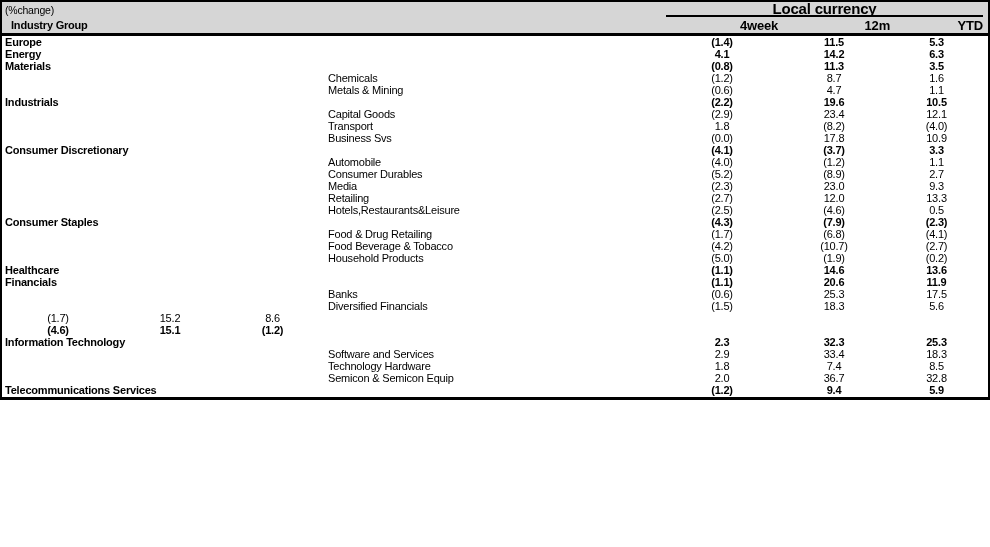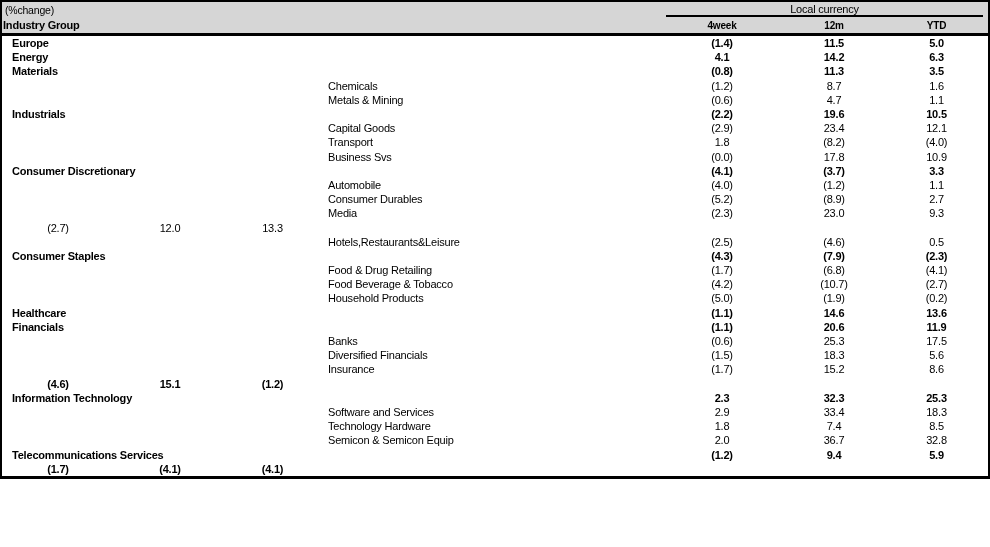--- a/index.html
+++ b/index.html
@@ -4,21 +4,21 @@
 <style>
   html, body { margin: 0; padding: 0; background: #ffffff; }
   body {
     width: 990px; height: 547px; overflow: hidden;
     font-family: "Liberation Sans", sans-serif;
     color: #000000;
     -webkit-font-smoothing: antialiased;
   }
   .table {
     position: relative;
-    width: 990px; height: 479px;
+    width: 990px; height: 400px;
     box-sizing: border-box;
     background: #ffffff;
     border-left: 2px solid #000;
     border-right: 2px solid #000;
     border-top: 2px solid #000;
     border-bottom: 3px solid #000;
     display: flex; flex-direction: column;
     overflow: hidden;
   }
   .header {
@@ -28,33 +28,33 @@
   }
   .header-row1 { display: flex; height: 15px; align-items: stretch; }
   .change-label {
     flex: 1; font-size: 10.5px; padding-left: 3px;
     display: flex; align-items: center;
     letter-spacing: -0.2px;
   }
   .currency-group {
     width: 317px; margin-right: 5px;
     border-bottom: 2px solid #000;
-    font-weight: normal; font-size: 11px;
+    font-weight: bold; font-size: 15px;
     display: flex; align-items: center; justify-content: center;
     letter-spacing: -0.2px;
   }
   .header-row2 { display: flex; height: 16px; align-items: center; font-weight: bold; }
-  .industry-group-label { flex: 1; font-size: 11px; padding-left: 1px; letter-spacing: -0.2px; }
-  .colhead { font-size: 10px; text-align: center; letter-spacing: -0.2px; }
+  .industry-group-label { flex: 1; font-size: 11px; padding-left: 9px; letter-spacing: -0.2px; }
+  .colhead { font-size: 13px; text-align: right; letter-spacing: -0.2px; }
   .c1 { width: 112px; }
   .c2 { width: 112px; }
   .c3 { width: 93px; margin-right: 5px; }
   .rows { flex: 1 1 auto; display: flex; flex-direction: column; }
   .row { flex: 1; display: flex; align-items: center; font-size: 11px; letter-spacing: -0.2px; }
-  .row .label { flex: 1; padding-left: 10px; white-space: nowrap; }
+  .row .label { flex: 1; padding-left: 3px; white-space: nowrap; }
   .row.indent .label { padding-left: 326px; }
   .row.bold { font-weight: bold; }
   .cell { text-align: center; white-space: nowrap; }
 </style>
 </head>
 <body>
 
 <div class="table">
   <div class="header">
     <div class="header-row1">
@@ -66,21 +66,21 @@
       <div class="colhead c1">4week</div>
       <div class="colhead c2">12m</div>
       <div class="colhead c3">YTD</div>
     </div>
   </div>
   <div class="rows">
       <div class="row bold">
         <div class="label">Europe</div>
         <div class="cell c1">(1.4)</div>
         <div class="cell c2">11.5</div>
-        <div class="cell c3">5.0</div>
+        <div class="cell c3">5.3</div>
       </div>
       <div class="row bold">
         <div class="label">Energy</div>
         <div class="cell c1">4.1</div>
         <div class="cell c2">14.2</div>
         <div class="cell c3">6.3</div>
       </div>
       <div class="row bold">
         <div class="label">Materials</div>
         <div class="cell c1">(0.8)</div>
@@ -141,20 +141,21 @@
         <div class="cell c2">(8.9)</div>
         <div class="cell c3">2.7</div>
       </div>
       <div class="row indent">
         <div class="label">Media</div>
         <div class="cell c1">(2.3)</div>
         <div class="cell c2">23.0</div>
         <div class="cell c3">9.3</div>
       </div>
       <div class="row indent">
+        <div class="label">Retailing</div>
         <div class="cell c1">(2.7)</div>
         <div class="cell c2">12.0</div>
         <div class="cell c3">13.3</div>
       </div>
       <div class="row indent">
         <div class="label">Hotels,Restaurants&amp;Leisure</div>
         <div class="cell c1">(2.5)</div>
         <div class="cell c2">(4.6)</div>
         <div class="cell c3">0.5</div>
       </div>
@@ -200,21 +201,20 @@
         <div class="cell c2">25.3</div>
         <div class="cell c3">17.5</div>
       </div>
       <div class="row indent">
         <div class="label">Diversified Financials</div>
         <div class="cell c1">(1.5)</div>
         <div class="cell c2">18.3</div>
         <div class="cell c3">5.6</div>
       </div>
       <div class="row indent">
-        <div class="label">Insurance</div>
         <div class="cell c1">(1.7)</div>
         <div class="cell c2">15.2</div>
         <div class="cell c3">8.6</div>
       </div>
       <div class="row bold">
         <div class="cell c1">(4.6)</div>
         <div class="cell c2">15.1</div>
         <div class="cell c3">(1.2)</div>
       </div>
       <div class="row bold">

